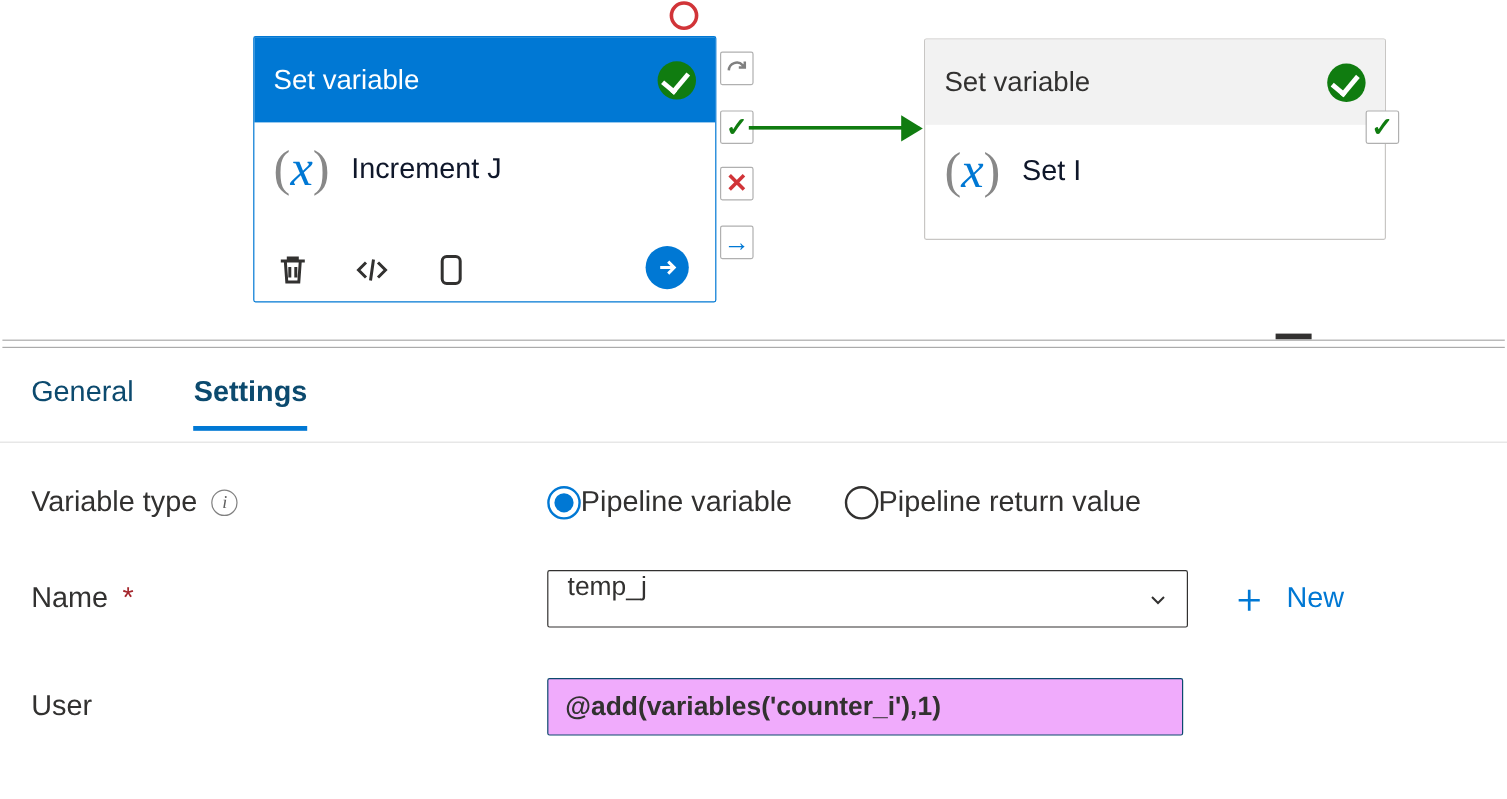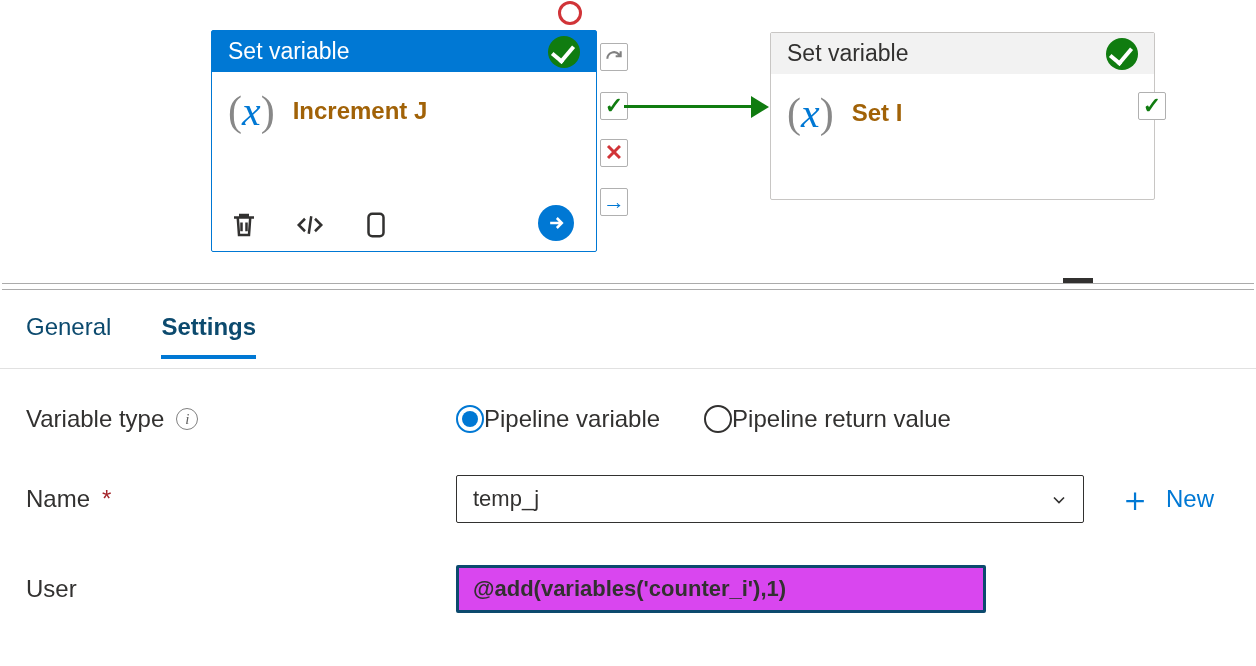--- a/index.html
+++ b/index.html
@@ -1,23 +1,23 @@
 <!DOCTYPE html>
 <html><head>
 <meta charset="utf-8">
 <style>
   html,body{margin:0;padding:0;width:1256px;height:666px;background:#fff;font-family:"Segoe UI",Arial,sans-serif;color:#323130;overflow:hidden}
   *{box-sizing:border-box}
 
   
   .canvas{position:relative;width:100%;height:283px}
   .node{position:absolute;border-radius:2px;background:#fff}
-  .node .hdr{display:flex;align-items:center;justify-content:space-between;height:41px;padding:0 16px;font-size:23px}
+  .node .hdr{display:flex;align-items:center;justify-content:space-between;height:71px;padding:0 16px;font-size:23px}
   .node .body{display:flex;align-items:center;gap:18px;padding:18px 16px 0 16px}
-  .node .actname{font-size:24px;font-weight:700;color:#a16207}
+  .node .actname{font-size:24px;font-weight:400;color:#0f172a}
 
   
   .node.sel{left:211px;top:30px;width:386px;height:222px;border:1px solid #0078d4}
   .node.sel .hdr{background:#0078d4;color:#fff}
   .node.sel .toolbar{position:absolute;left:16px;bottom:10px;display:flex;align-items:center;gap:34px}
   .node.sel .go{position:absolute;right:22px;bottom:10px}
 
   
   .node.gr{left:770px;top:32px;width:385px;height:168px;border:1px solid #c8c6c4}
   .node.gr .hdr{background:#f2f2f2;color:#323130}
@@ -69,28 +69,28 @@
   .lbl{width:430px;font-size:24px;display:flex;align-items:center;gap:12px}
   .req{color:#a4262c}
   .info{display:inline-flex;width:22px;height:22px;border:1px solid #808080;border-radius:50%;align-items:center;justify-content:center;font-family:Georgia,serif;font-style:italic;font-size:15px;color:#606060}
 
   .radiogrp{display:flex;align-items:center;gap:44px;font-size:24px}
   .radio{display:flex;align-items:center;cursor:pointer}
   .rdot{width:28px;height:28px;border-radius:50%;border:2px solid #323130;display:flex;align-items:center;justify-content:center}
   .radio.on .rdot{border-color:#0078d4}
   .radio.on .rdot::after{content:"";width:16px;height:16px;border-radius:50%;background:#0078d4}
 
-  .select{width:628px;height:48px;border:1px solid #323130;border-radius:2px;padding:0 40px 0 16px;font-size:22px;display:flex;align-items:center;position:relative;background:#fff;cursor:pointer}
+  .select{width:534px;height:48px;border:1px solid #323130;border-radius:2px;padding:0 40px 0 16px;font-size:22px;display:flex;position:relative;background:#fff;cursor:pointer}
   .select .chev{position:absolute;right:14px;top:14px}
   .select .chev svg{width:20px;height:20px;stroke:#323130;fill:none;stroke-width:2}
 
   .newbtn{display:flex;align-items:center;gap:14px;margin-left:34px;color:#0078d4;font-size:24px;cursor:pointer}
   .plus{font-size:34px;font-weight:300;line-height:0}
 
-  .exprbox{width:530px;height:48px;border:3px solid #0c4a6e;border-radius:2px;background:#d946ef;padding:0 14px;display:flex;align-items:center;font-size:22px;font-weight:600;color:#323130;cursor:text}
+  .exprbox{width:530px;height:48px;border:1px solid #0c4a6e;border-radius:2px;background:#f0abfc;padding:0 14px;display:flex;align-items:center;font-size:22px;font-weight:600;color:#323130;cursor:text}
 
 </style>
 </head>
 <body>
 
 <div class="canvas">
 
   <span class="redring"></span>
 
   <div class="node sel">

